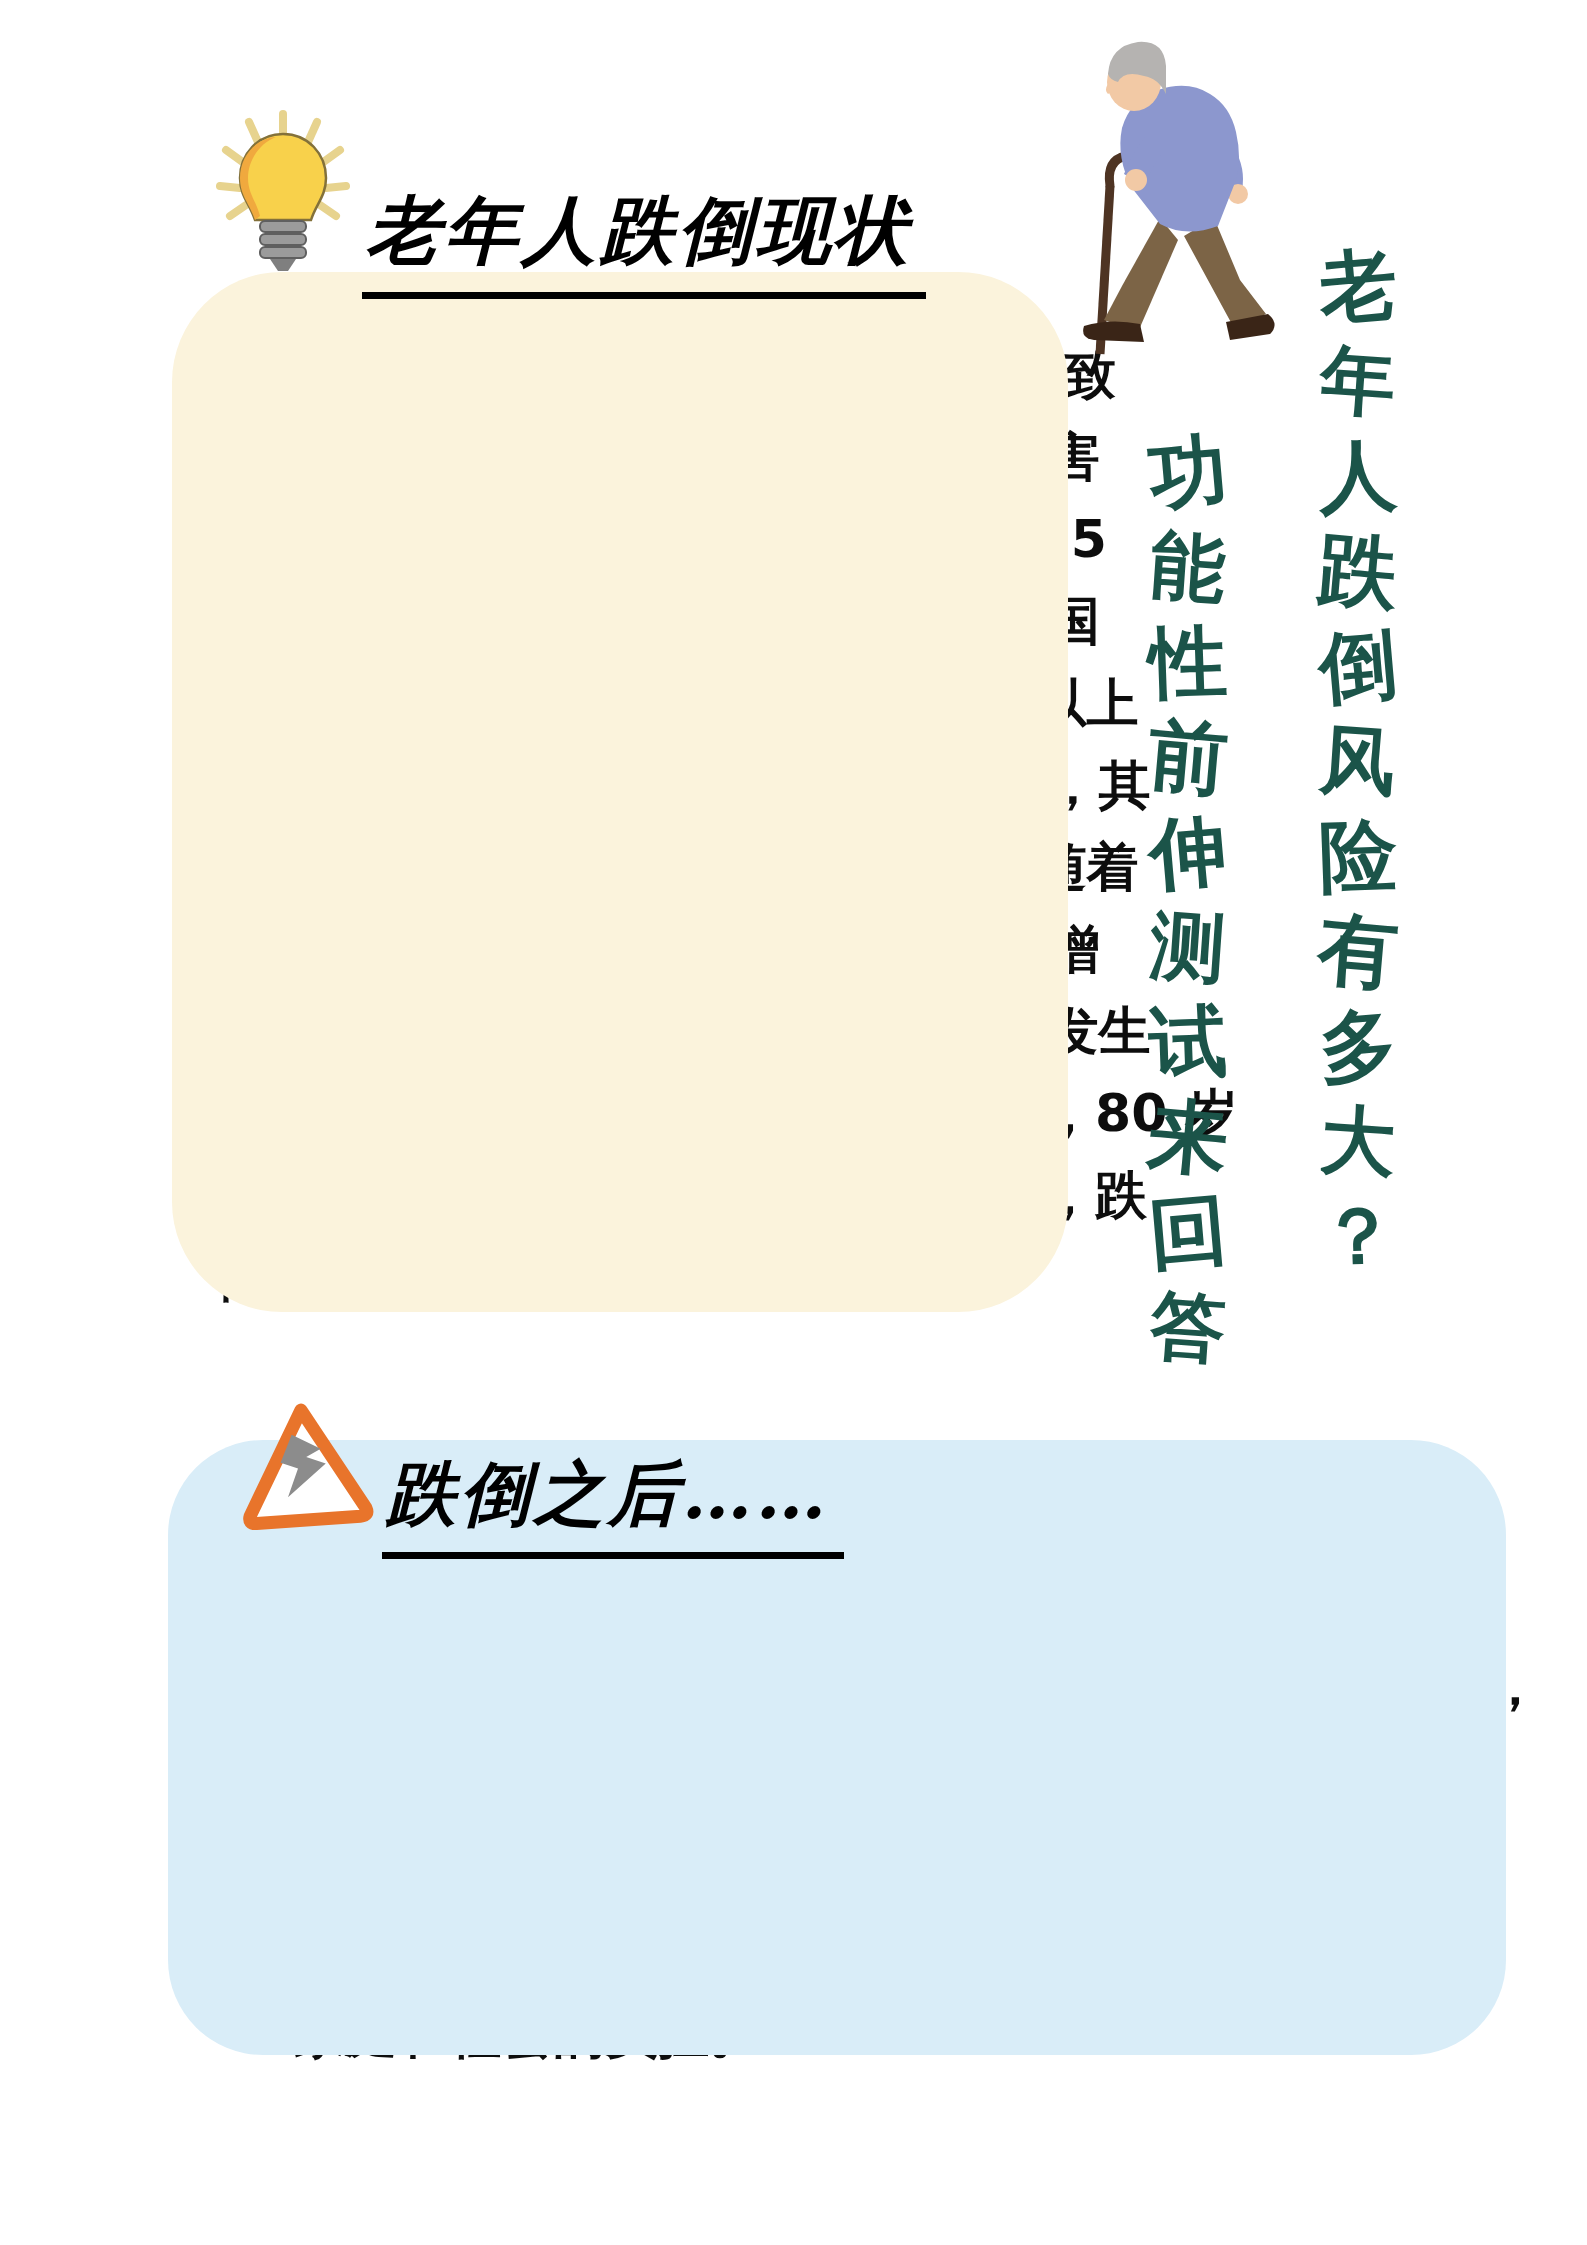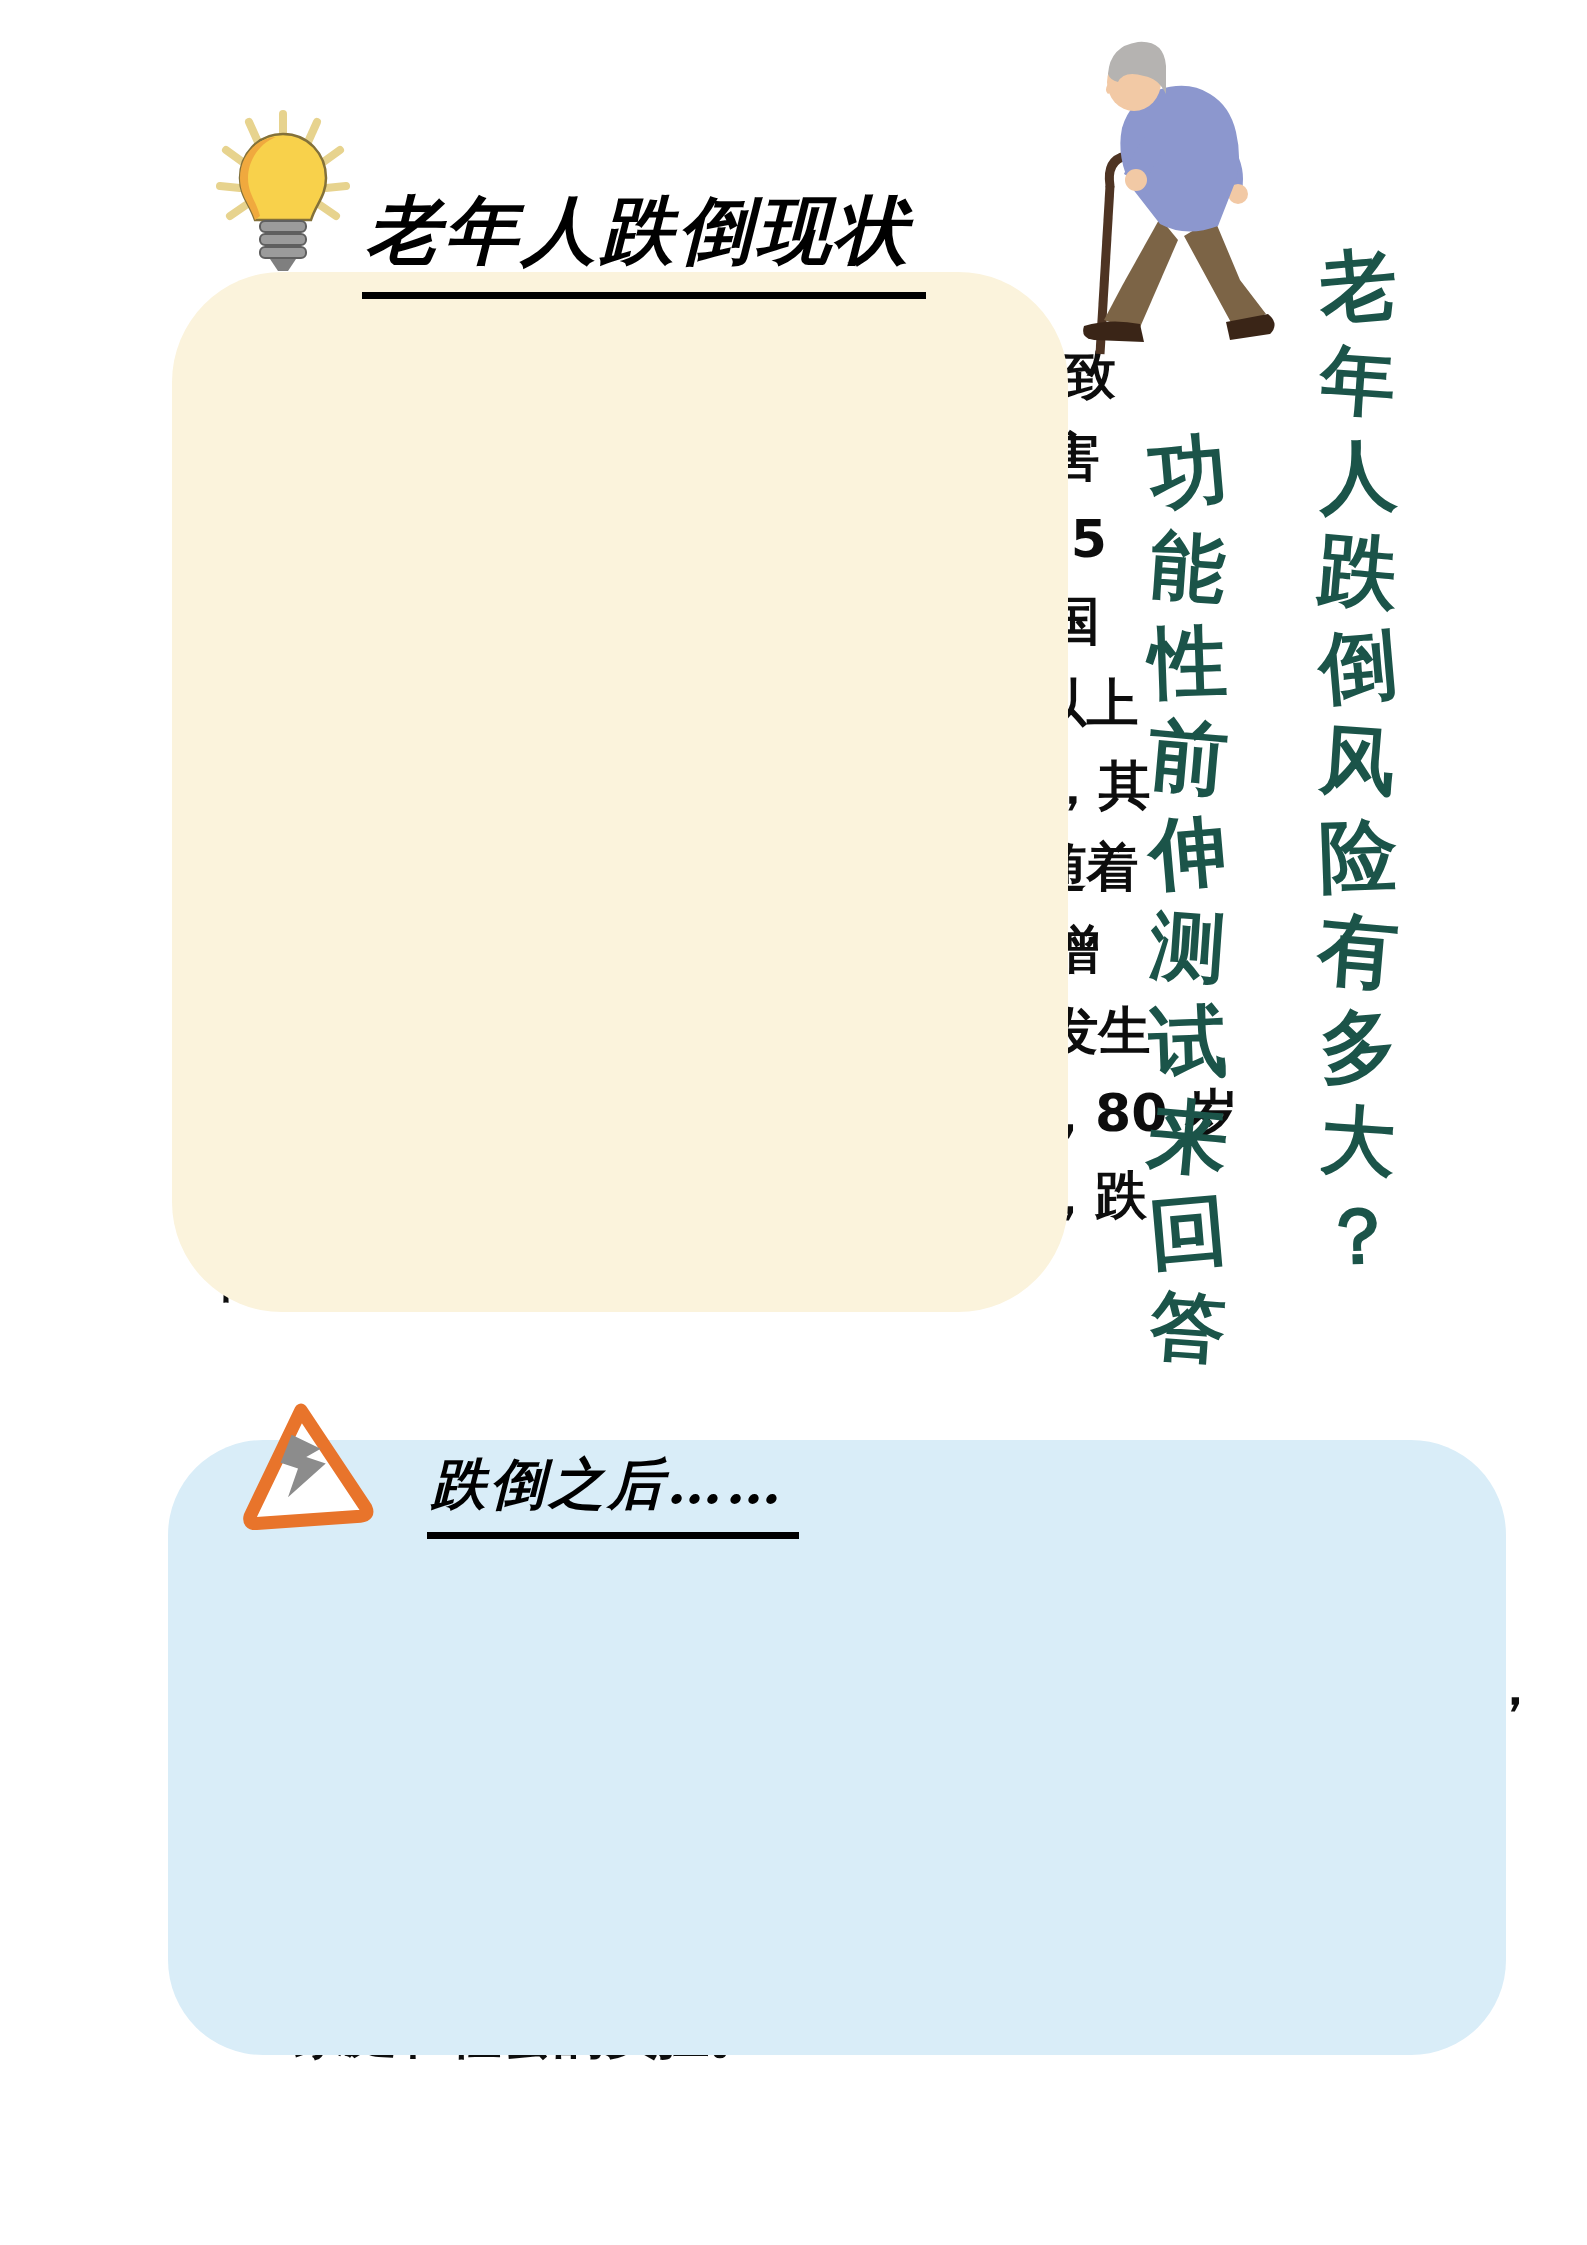--- a/index.html
+++ b/index.html
@@ -18,21 +18,21 @@
     font-style:italic;
     font-weight:900;
     color:#000;
     border-bottom:7px solid #000;
     padding:0 14px 10px 4px;
     letter-spacing:4px;
     white-space:nowrap;
     z-index:5;
   }
   .title-1{left:362px;top:182px;font-size:74px;}
-  .title-2{left:382px;top:1448px;font-size:55px;margin-left:45px;}
+  .title-2{left:382px;top:1448px;font-size:70px;}
 
   
   .card{position:absolute;z-index:1;}
   .card-cream{
     left:172px;top:272px;width:896px;height:1040px;
     background:#FBF3DC;border-radius:110px;
   }
   .card-blue{
     left:168px;top:1440px;width:1338px;height:615px;
     background:#D9EDF8;border-radius:95px;

